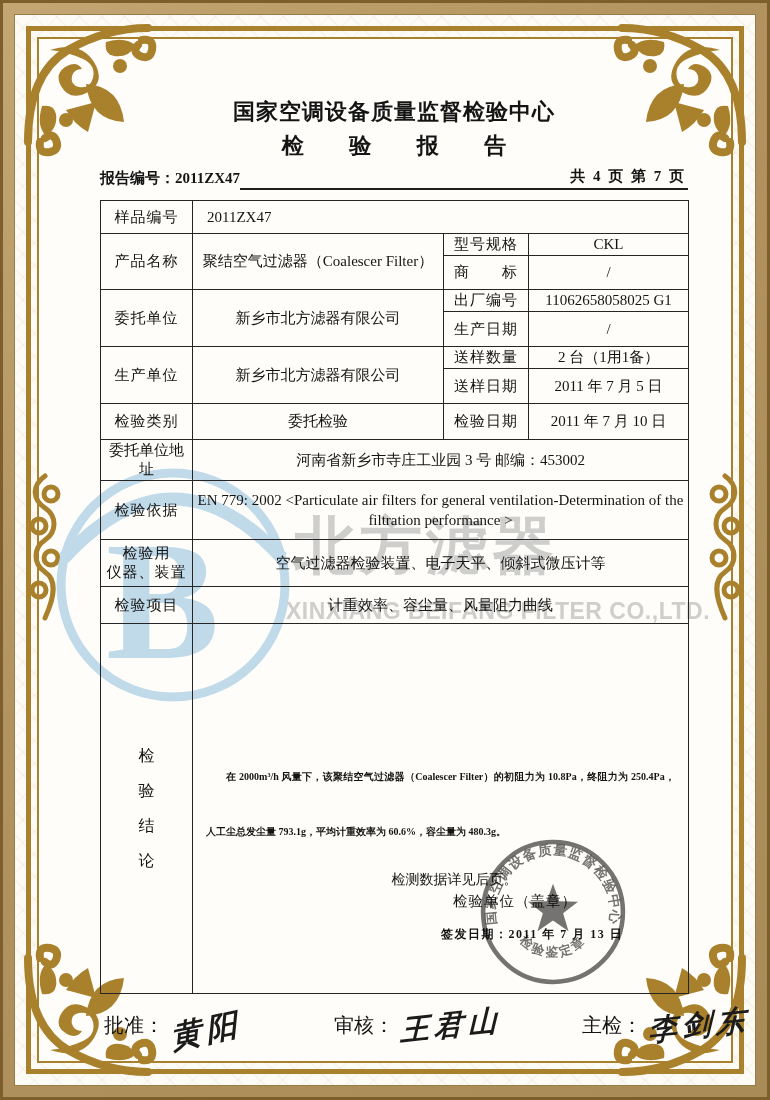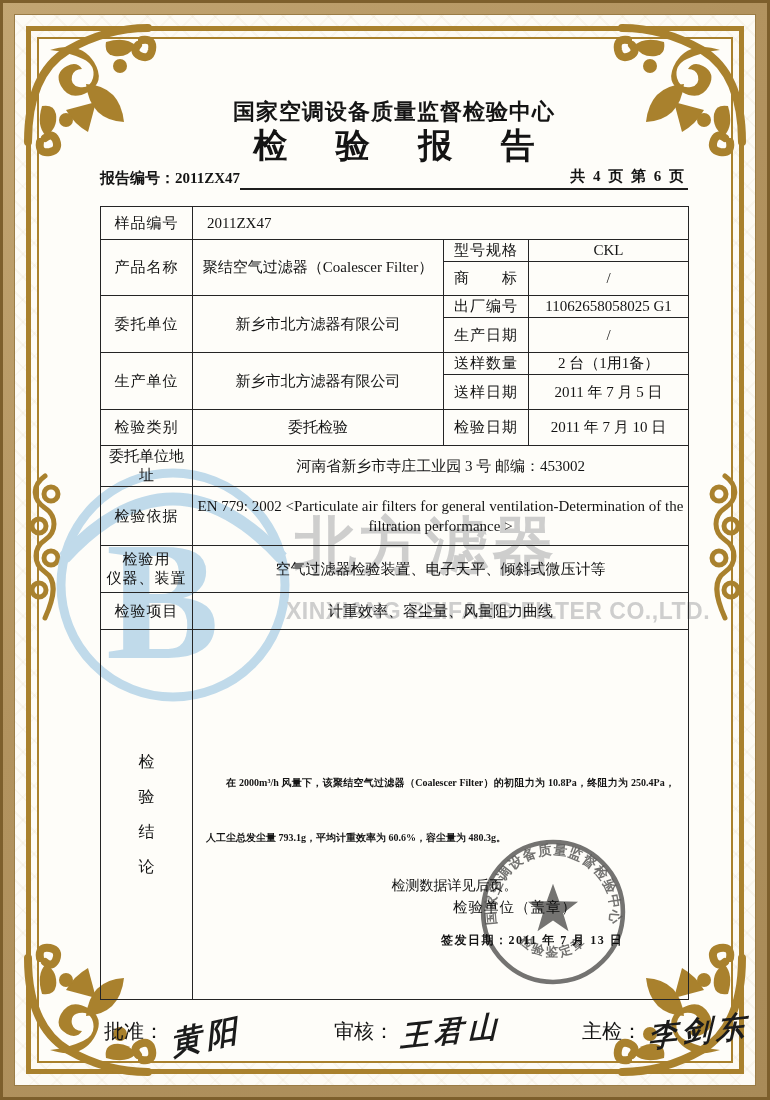--- a/index.html
+++ b/index.html
@@ -27,28 +27,28 @@
   .wm-logo{left:50px;top:462px;width:246px;height:246px;opacity:.9;}
   .wm-cn{left:294px;top:486px;font-family:"DejaVu Sans","Liberation Sans",sans-serif;
     font-weight:bold;font-size:62px;line-height:120px;letter-spacing:4px;color:#c6c6c6;
     opacity:.85;white-space:nowrap;}
   .wm-en{left:286px;top:598px;font-family:"Liberation Sans","DejaVu Sans",sans-serif;
     font-weight:bold;font-size:23px;letter-spacing:.5px;color:#c9c9c9;opacity:.9;white-space:nowrap;}
 
   
   .content{position:absolute;left:100px;top:98px;width:588px;z-index:3;}
   .org-title{margin:0;text-align:center;font-size:22px;font-weight:bold;letter-spacing:1px;line-height:28px;}
-  .report-title{margin:2px 0 0;text-align:center;font-size:34px;font-weight:bold;
+  .report-title{margin:2px 0 0;text-align:center;font-size:22px;font-weight:bold;
     letter-spacing:20px;text-indent:20px;line-height:36px;}
   .meta{display:flex;align-items:flex-end;margin-top:2px;font-size:15px;font-weight:bold;height:24px;}
   .meta-left{white-space:nowrap;padding-bottom:2px;}
   .meta-fill{flex:1;border-bottom:2px solid #1e1e1e;text-align:right;padding-bottom:2px;}
   .pages{letter-spacing:2px;padding-right:2px;}
 
-  table.rep{border-collapse:collapse;table-layout:fixed;width:588px;margin-top:16px;
+  table.rep{border-collapse:collapse;table-layout:fixed;width:588px;margin-top:10px;
     background:transparent;padding-left:36px;}
   table.rep td{border:1.5px solid #252525;text-align:center;vertical-align:middle;
     font-size:15px;padding:1px 3px;background:transparent;overflow:hidden;}
   td.lbl{font-size:15px;letter-spacing:1px;}
   td.small-lbl{font-size:13.5px;letter-spacing:0;}
   td.prewrap{white-space:pre-line;line-height:19px;}
   td.en{font-size:12.5px;line-height:20px;letter-spacing:0;padding:2px 6px;}
   .h30{height:30px}.h31{height:31px}.h32{height:32px}.h33{height:33px}
   .h36{height:36px}.h56{height:56px}.h44{height:44px}.h34{height:34px}
   td.concl-lbl{vertical-align:middle;}
@@ -174,21 +174,21 @@
   <div class="wm wm-cn">北方滤器</div>
   <div class="wm wm-en">XINXIANG BEIFANG FILTER CO.,LTD.</div>
 
   <div class="content">
     <h1 class="org-title">国家空调设备质量监督检验中心</h1>
     <h2 class="report-title">检 验 报 告</h2>
 
     <div class="meta">
       <div class="meta-left"><span>报告编号：</span><span>2011ZX47</span></div>
       <div class="meta-fill">
-        <span class="pages">共 4 页 第 6 页</span>
+        <span class="pages">共 4 页 第 7 页</span>
       </div>
     </div>
 
     <table class="rep">
       <colgroup>
           <col style="width:92px">
           <col style="width:251px">
           <col style="width:85px">
           <col style="width:160px">
         </colgroup>

